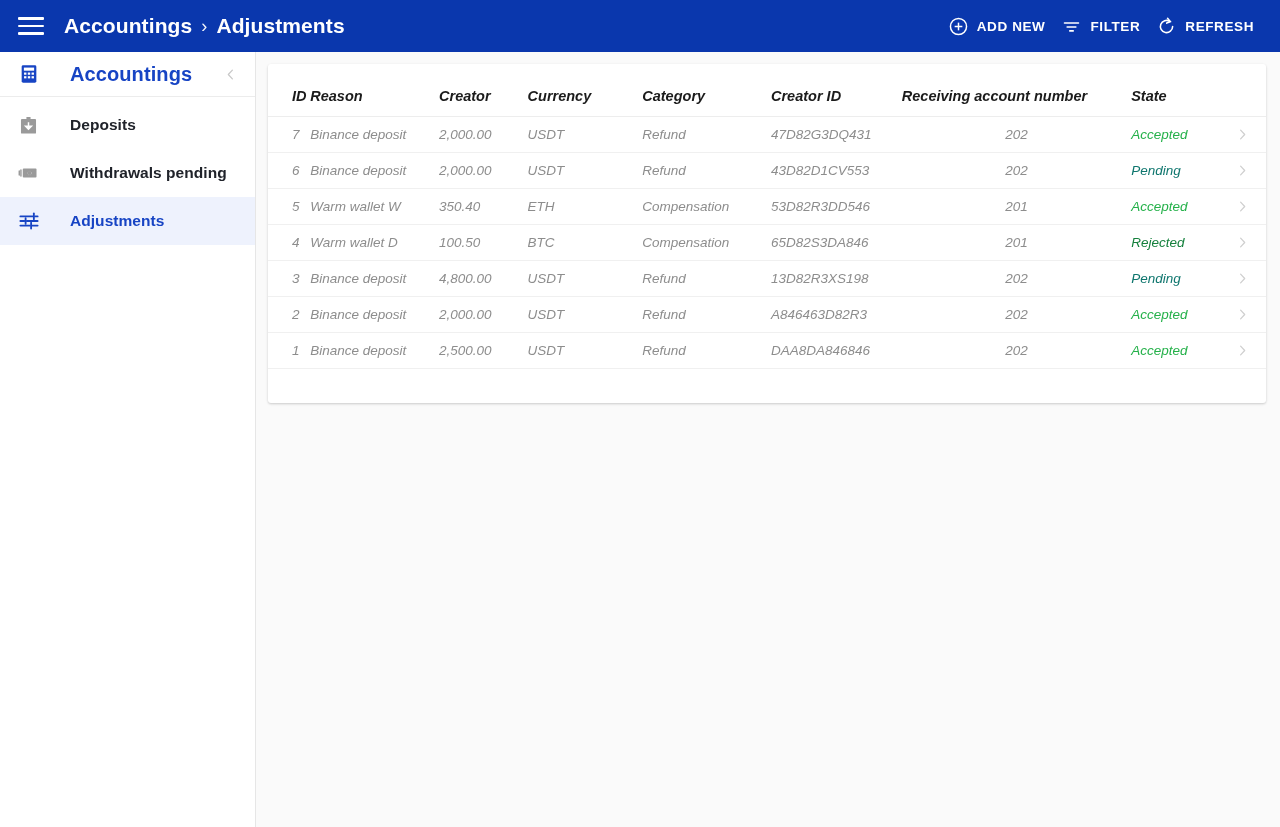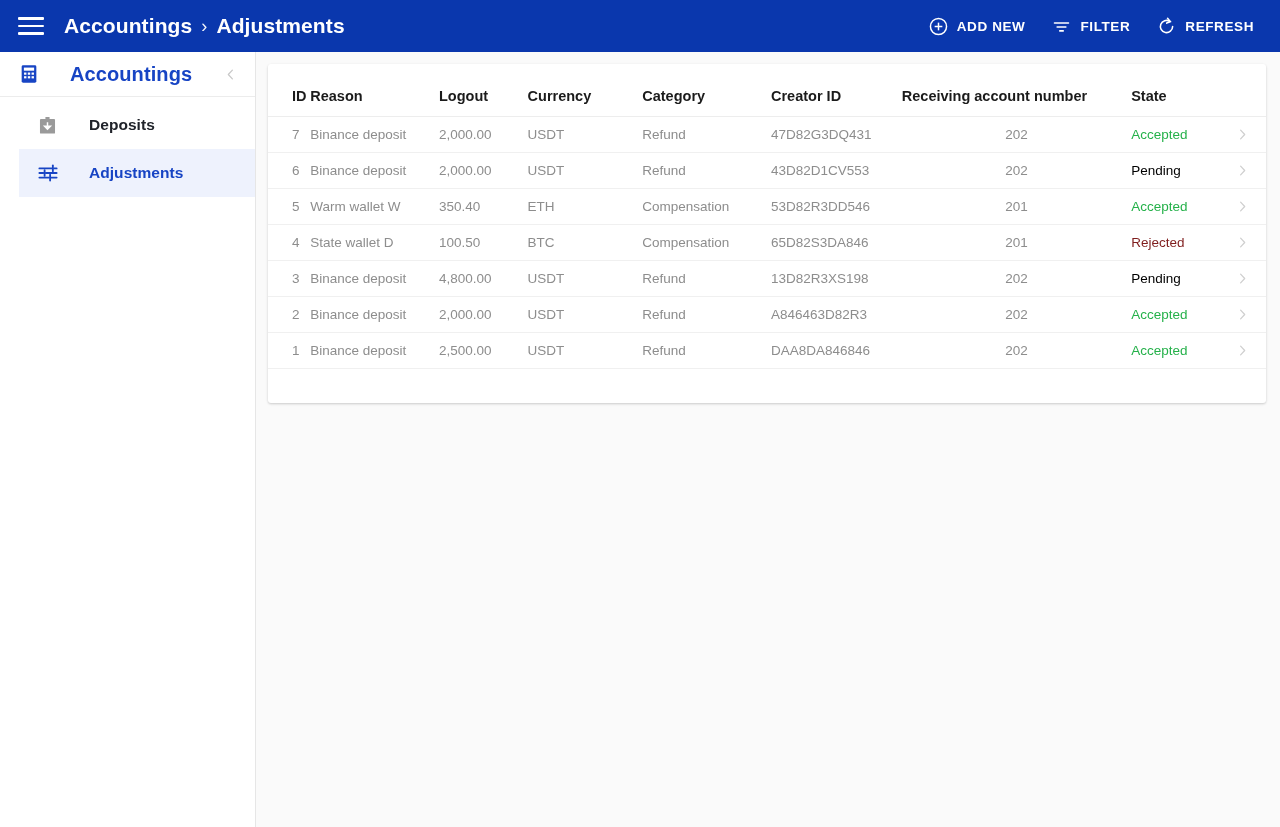--- a/index.html
+++ b/index.html
@@ -27,21 +27,21 @@
     flex: 0 0 auto;
   }
   #menu-btn i { display: block; width: 26px; height: 2.5px; background: #fff; border-radius: 1px; }
   #breadcrumb {
     display: flex; align-items: center; gap: 9px;
     font-size: 21px; font-weight: 600; letter-spacing: .1px;
     white-space: nowrap;
   }
   #breadcrumb .sep { font-size: 18px; font-weight: 400; opacity: .95; }
   .bar-spacer { flex: 1 1 auto; }
-  .bar-actions { display: flex; align-items: center; gap: 10px; margin-right: 18px; }
+  .bar-actions { display: flex; align-items: center; gap: 0; margin-right: 18px; }
   .bar-action {
     display: flex; align-items: center; gap: 8px;
     padding: 6px 8px; cursor: pointer;
     font-size: 13.5px; font-weight: 700; letter-spacing: .6px;
     color: #fff; background: none; border: none;
     font-family: inherit;
   }
   .bar-action svg { display: block; }
 
   
@@ -61,21 +61,21 @@
   }
   #sidebar-header .hicon { width: 26px; display: flex; align-items: center; justify-content: flex-start; }
   #sidebar-title {
     flex: 1 1 auto; margin-left: 26px;
     font-size: 20px; font-weight: 700; color: #1744c4; letter-spacing: .1px;
   }
   #collapse-btn {
     width: 22px; height: 22px; display: flex; align-items: center; justify-content: center;
     cursor: pointer; color: #c8c8c8;
   }
-  #nav { flex: 1 1 auto; padding-top: 4px; overflow: hidden; margin-left: 19px; }
+  #nav { flex: 1 1 auto; padding-top: 4px; overflow: hidden; }
   .nav-item {
     height: 48px; display: flex; align-items: center;
     padding-left: 18px; cursor: pointer;
     color: #20232a;
   }
   .nav-item .nicon {
     width: 26px; flex: 0 0 auto;
     display: flex; align-items: center; justify-content: flex-start;
     color: #9a9a9a;
   }
@@ -105,20 +105,21 @@
     background: #fafafa;
     padding: 12px;
   }
   #card {
     width: 998px;
     background: #ffffff;
     border-radius: 3px;
     box-shadow: 0 1px 3px rgba(0,0,0,.12), 0 1px 2px rgba(0,0,0,.08);
     padding: 0 0 34px 0;
     overflow: hidden;
+    font-style: italic;
   }
 
   table { width: 100%; border-collapse: collapse; table-layout: fixed; }
   thead th {
     font-size: 14.5px; font-weight: 700; color: #1b1b1b;
     text-align: left; padding: 24px 0 12px 0;
     border-bottom: 1px solid #ededed;
     white-space: nowrap;
   }
   tbody td {
@@ -137,22 +138,22 @@
   .c-recv    { width: 228px; }
   .c-state   { width: 88px; }
   .c-chev    { width: 46px; }
 
   th.c-id { padding-left: 24px; }
   th.c-recv, td.c-recv { text-align: center; margin-left: 47px; }
   td.c-recv { padding-left: 0; }
   th.c-recv { text-align: left; padding-left: 0; }
 
   .state-accepted { color: #25b14a; }
-  .state-pending  { color: #000000; }
-  .state-rejected { color: #7f1d1d; }
+  .state-pending  { color: #0f766e; }
+  .state-rejected { color: #15803d; }
 
   .chev {
     color: #cfcfcf; display: flex; align-items: center; justify-content: center;
     cursor: pointer;
   }
 </style>
 </head>
 <body>
 
 <div id="app-bar">
@@ -234,20 +235,32 @@
         <svg width="21" height="21" viewBox="0 0 24 24" fill="currentColor">
           <rect x="9.6" y="2.2" width="4.8" height="2.6" rx="0.7"></rect>
           <path d="M4.4 4.6h15.2a1 1 0 0 1 1 1v14.6a1 1 0 0 1-1 1H4.4a1 1 0 0 1-1-1V5.6a1 1 0 0 1 1-1z"></path>
           <path d="M12 8.4v6.2M12 16.2l-3.3-3.4h6.6z" fill="#ffffff" stroke="#ffffff" stroke-width="1.7"></path>
         </svg>
       </span>
       <span class="nlabel">Deposits</span>
     </div>
 
 
+    <div class="nav-item">
+      <span class="nicon">
+        <svg width="22" height="22" viewBox="0 0 24 24" fill="none" stroke="currentColor" stroke-width="1.6">
+          <rect x="5.2" y="7.2" width="15" height="9.6" rx="1" fill="currentColor" stroke="none"></rect>
+          <ellipse cx="12.7" cy="12" rx="3" ry="2.5" fill="#ffffff"></ellipse>
+          <circle cx="12.7" cy="12" r="1.3" fill="currentColor"></circle>
+          <line x1="3.2" y1="8.6" x2="3.2" y2="15.4" stroke-linecap="round"></line>
+          <line x1="1.4" y1="9.8" x2="1.4" y2="14.2" stroke-linecap="round"></line>
+        </svg>
+      </span>
+      <span class="nlabel">Withdrawals pending</span>
+    </div>
 
     <div class="nav-item active">
       <span class="nicon">
         <svg width="22" height="22" viewBox="0 0 24 24" fill="none" stroke="currentColor" stroke-width="2" stroke-linecap="round">
           <line x1="2.6" y1="7" x2="16" y2="7"></line>
           <line x1="18.6" y1="7" x2="21.4" y2="7"></line>
           <line x1="2.6" y1="12" x2="7" y2="12"></line>
           <line x1="9.6" y1="12" x2="21.4" y2="12"></line>
           <line x1="2.6" y1="17" x2="13" y2="17"></line>
           <line x1="15.6" y1="17" x2="21.4" y2="17"></line>
@@ -265,21 +278,21 @@
 
 </div>
 
 <div id="content">
   <div id="card">
     <table>
       <thead>
         <tr>
           <th class="c-id">ID</th>
           <th class="c-reason">Reason</th>
-          <th class="c-amount">Logout</th>
+          <th class="c-amount">Creator</th>
           <th class="c-curr">Currency</th>
           <th class="c-cat">Category</th>
           <th class="c-creator">Creator ID</th>
           <th class="c-recv">Receiving account number</th>
           <th class="c-state">State</th>
           <th class="c-chev"></th>
         </tr>
       </thead>
       <tbody id="tbody">
           <tr>
@@ -328,21 +341,21 @@
             <td class="c-chev">
               <span class="chev">
                 <svg width="15" height="15" viewBox="0 0 24 24" fill="none" stroke="currentColor" stroke-width="2" stroke-linecap="round" stroke-linejoin="round">
                   <polyline points="9,5 15.5,12 9,19"></polyline>
                 </svg>
               </span>
             </td>
           </tr>
           <tr>
             <td class="c-id">4</td>
-            <td class="c-reason">State wallet D</td>
+            <td class="c-reason">Warm wallet D</td>
             <td class="c-amount">100.50</td>
             <td class="c-curr">BTC</td>
             <td class="c-cat">Compensation</td>
             <td class="c-creator">65D82S3DA846</td>
             <td class="c-recv">201</td>
             <td class="c-state state-rejected">Rejected</td>
             <td class="c-chev">
               <span class="chev">
                 <svg width="15" height="15" viewBox="0 0 24 24" fill="none" stroke="currentColor" stroke-width="2" stroke-linecap="round" stroke-linejoin="round">
                   <polyline points="9,5 15.5,12 9,19"></polyline>

